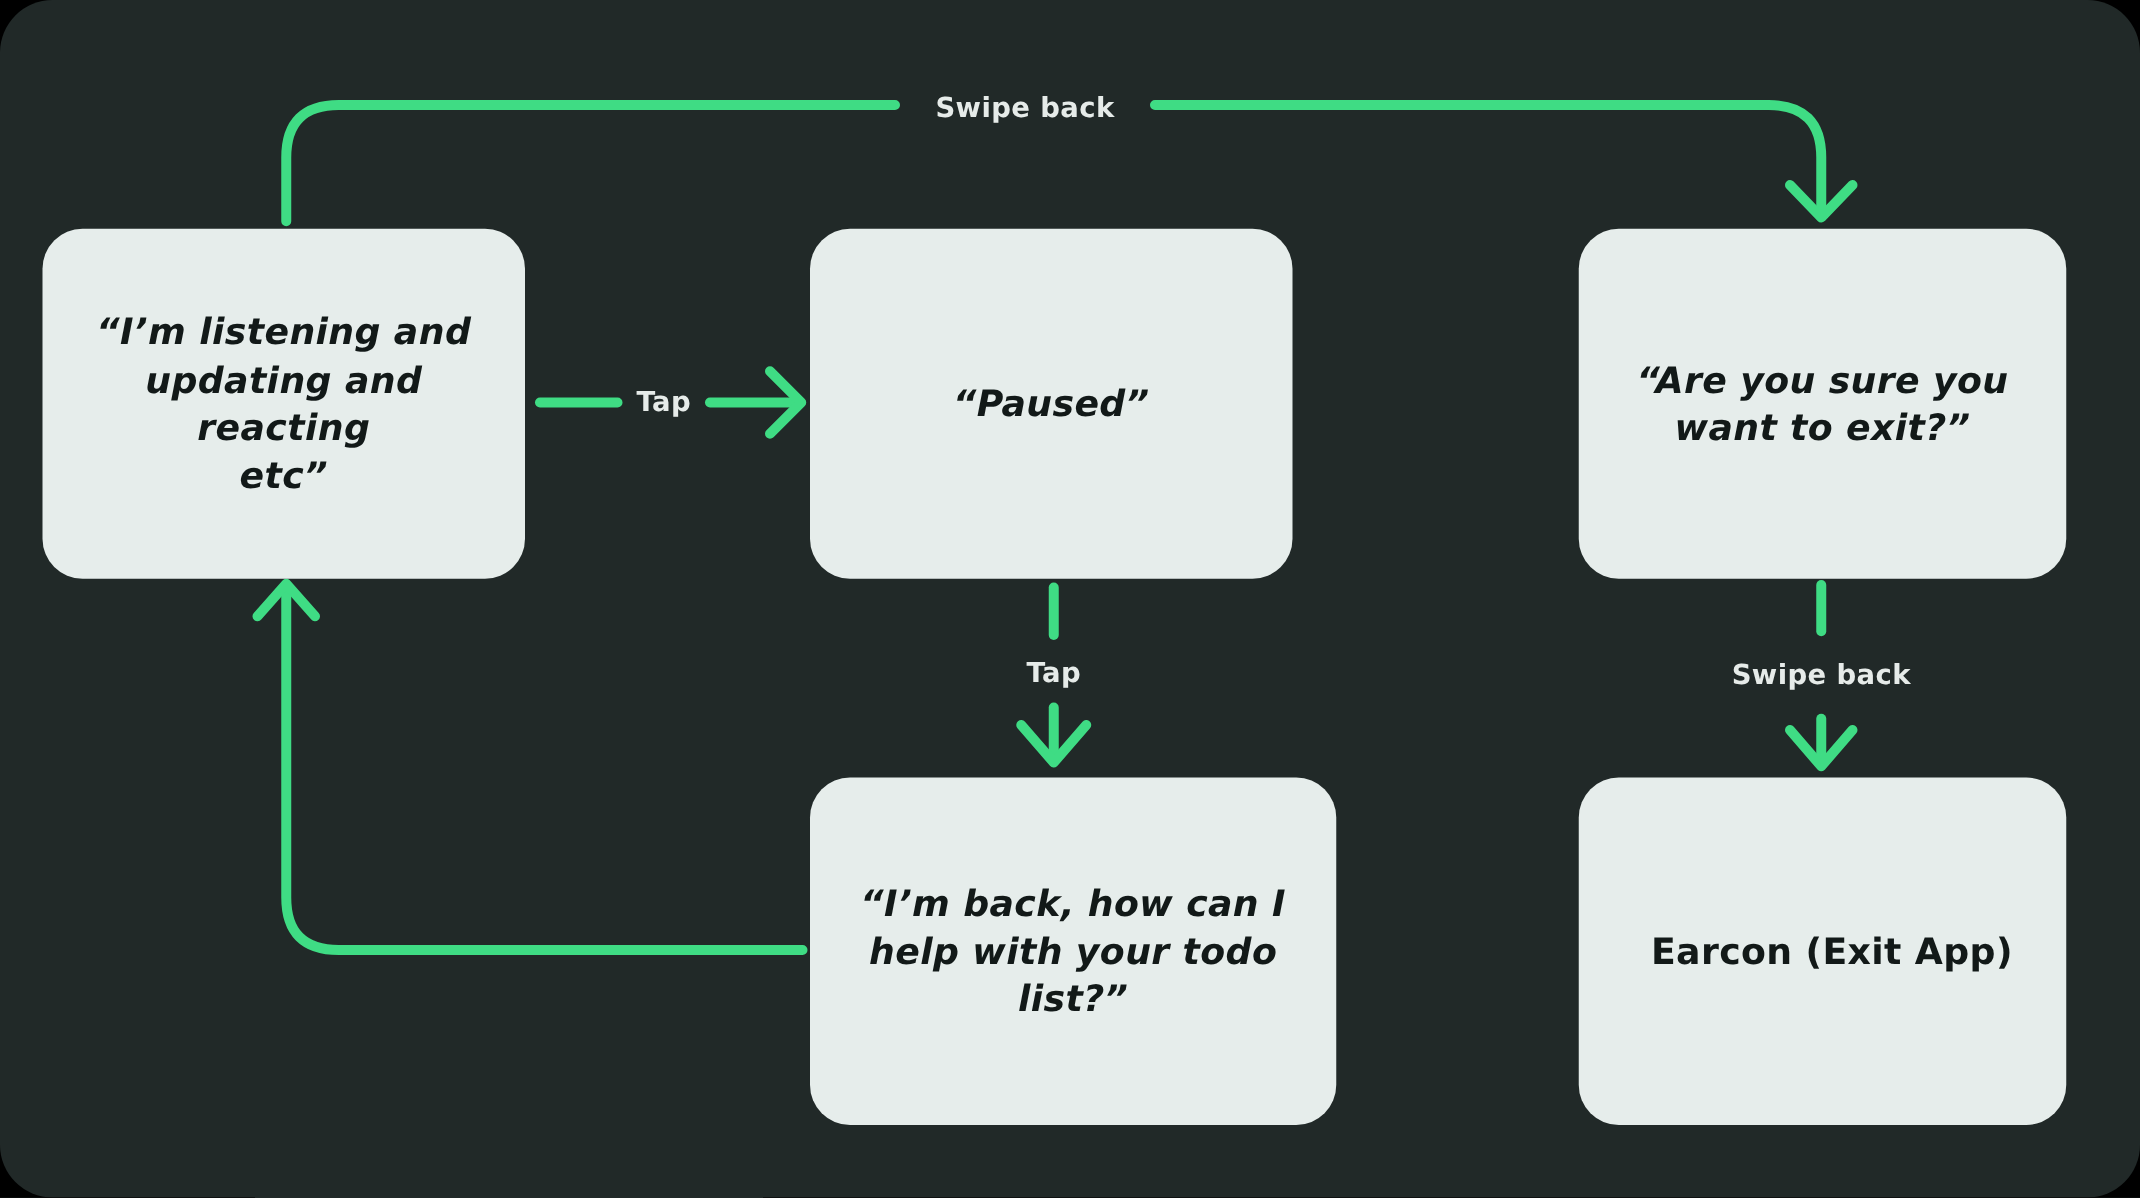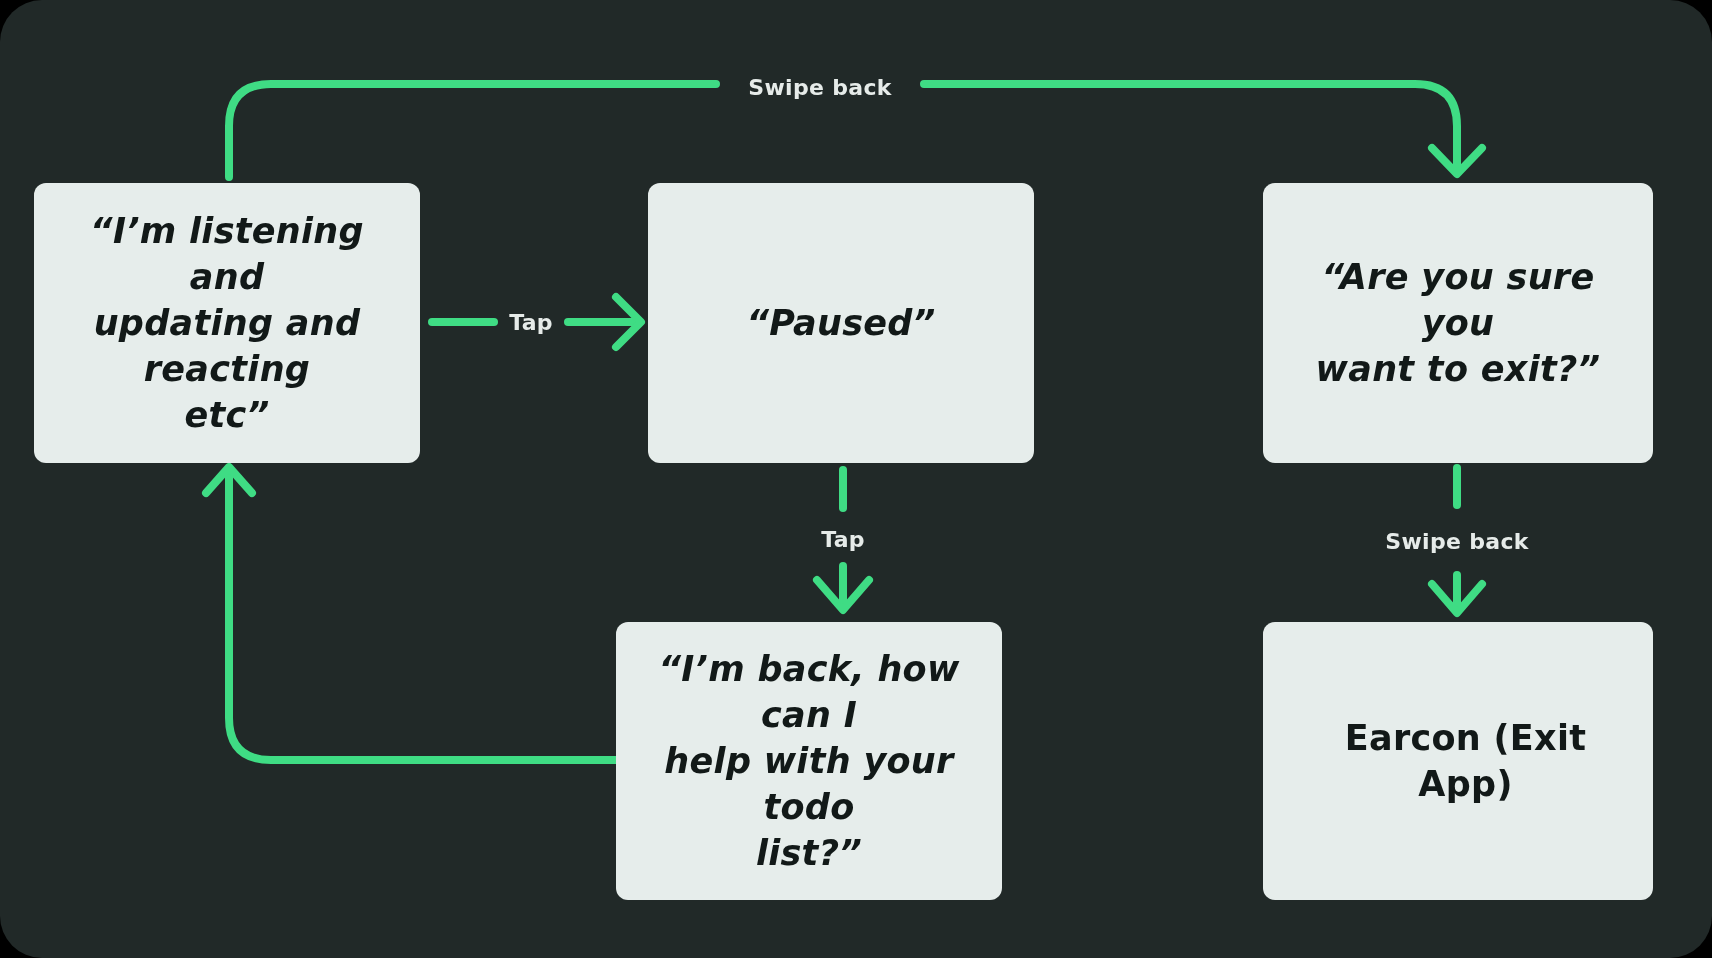--- a/index.html
+++ b/index.html
@@ -8,37 +8,37 @@
     position:relative;
     width:1712px;height:958px;
     background:#212928;
     border-radius:42px;
     overflow:hidden;
   }
   .edges-svg{position:absolute;left:0;top:0;width:1712px;height:958px;display:block;}
   .node{
     position:absolute;
     background:#E6EDEB;
-    border-radius:12px;
+    border-radius:32px;
     display:flex;align-items:center;justify-content:center;
     text-align:center;
     color:#121918;
     font-weight:700;
-    font-size:35px;
+    font-size:29px;
     line-height:1.32;
     letter-spacing:0.3px;
     white-space:pre-line;
     padding:0 20px;
     box-sizing:border-box;
   }
   .node.quote{font-style:italic;}
   .node-listening{left:34px;top:183px;width:386px;height:280px;}
   .node-paused{left:648px;top:183px;width:386px;height:280px;}
   .node-exit-confirm{left:1263px;top:183px;width:390px;height:280px;}
-  .node-back{left:616px;top:622px;width:386px;height:278px;}
+  .node-back{left:648px;top:622px;width:421px;height:278px;}
   .node-earcon{left:1263px;top:622px;width:390px;height:278px;padding-left:35px;}
   .edge-label{
     position:absolute;
     transform:translate(-50%,-50%);
     color:#E6EBE9;
     font-weight:700;
     font-size:22px;
     letter-spacing:0.3px;
     white-space:nowrap;
   }

